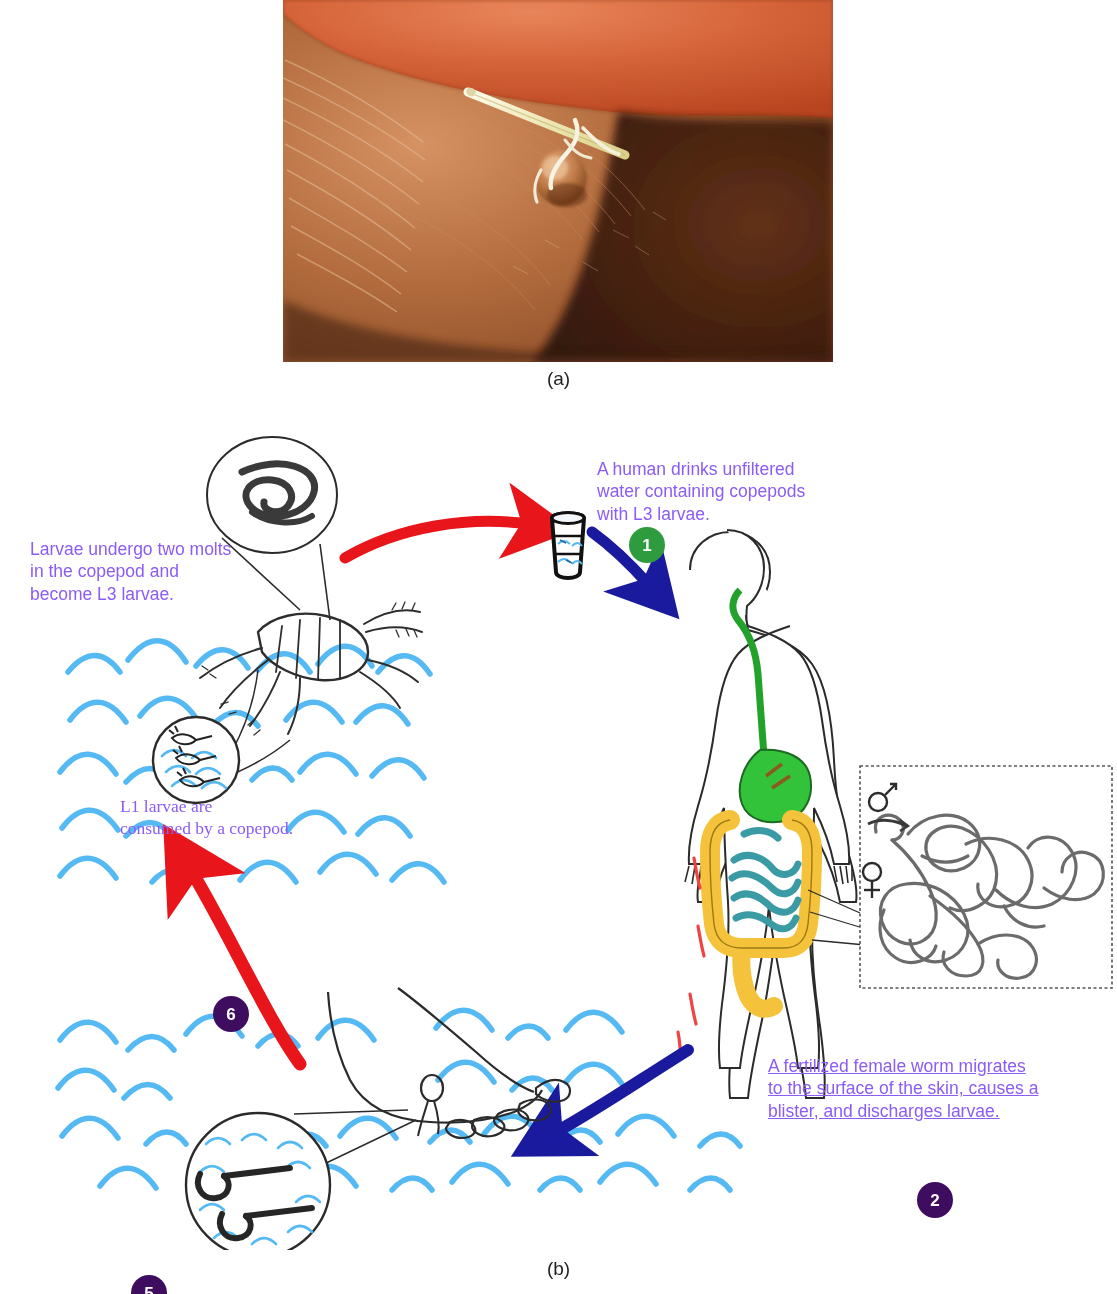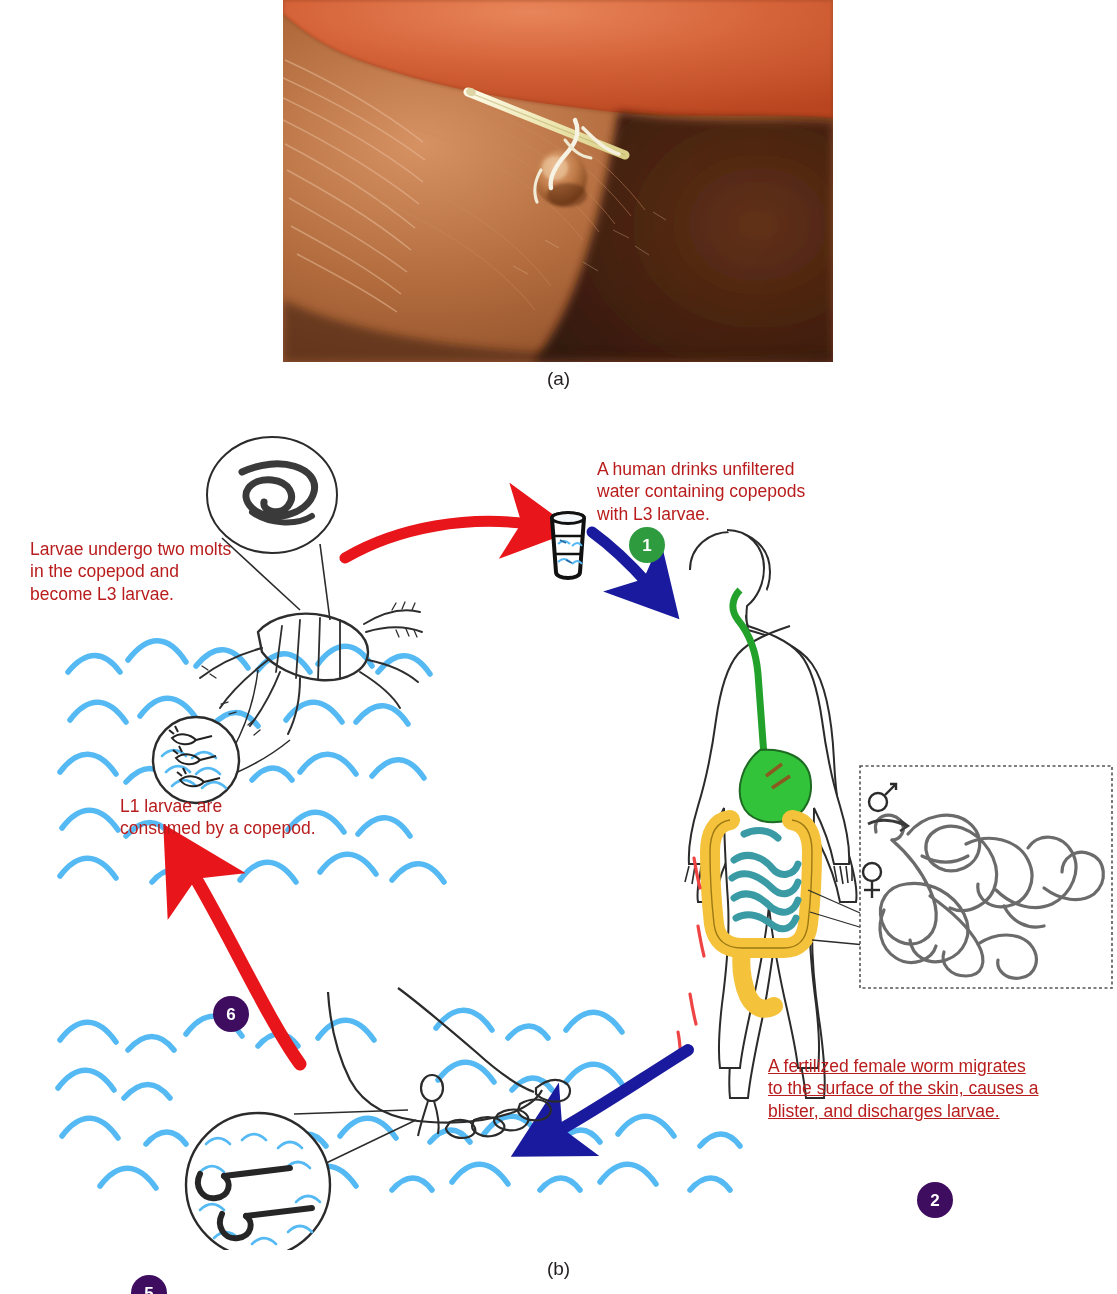--- a/index.html
+++ b/index.html
@@ -41,27 +41,27 @@
     left: 0; top: 420px;
     width: 1117px; height: 830px;
   }
   .diagram-svg { position:absolute; left:0; top:0; }
 
   
   .callout {
     position: absolute;
     font-size: 17.5px;
     line-height: 1.28;
-    color: #b91c1c;
+    color: #8b5cf6;
     white-space: pre-line;
   }
   #callout-drink  { left: 597px; top: 38px;  width: 250px; }
   #callout-molts  { left: 2px;   top: 118px; width: 240px; margin-left: 28px; }
   #callout-release{ left: 838px; top: 255px; width: 280px; }
-  #callout-consume{ left: 120px; top: 375px; width: 250px; text-align:left;}
+  #callout-consume{ left: 120px; top: 375px; width: 250px; text-align:left;font-family:Liberation Serif, serif;}
   #callout-migrate{ left: 768px; top: 635px; width: 300px; text-decoration: underline; }
   #callout-emerge { left: 425px; top: 730px; width: 660px; }
 
   
   .badge {
     position: absolute;
     width: 36px; height: 36px;
     border-radius: 50%;
     color: #ffffff;
     font-size: 17px;

